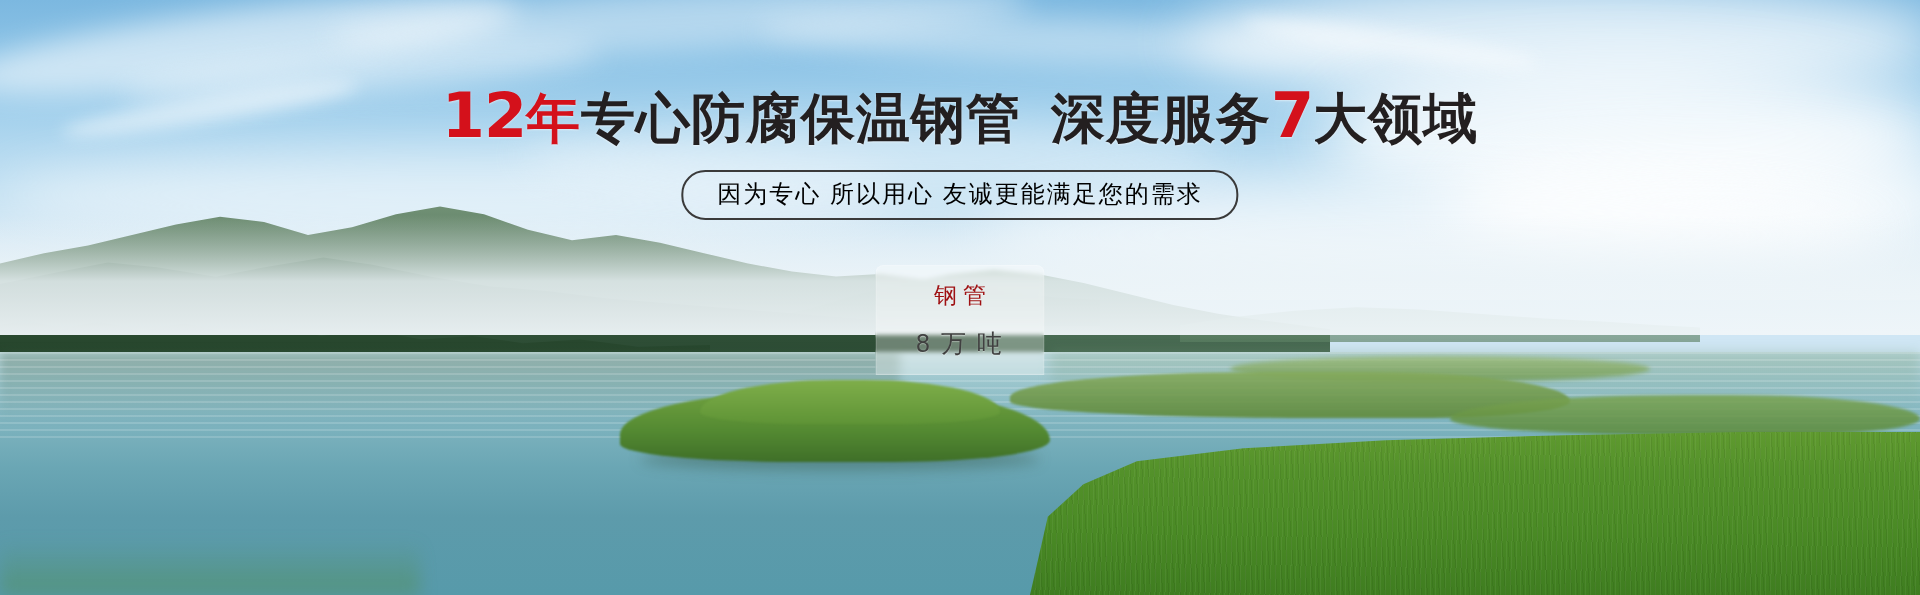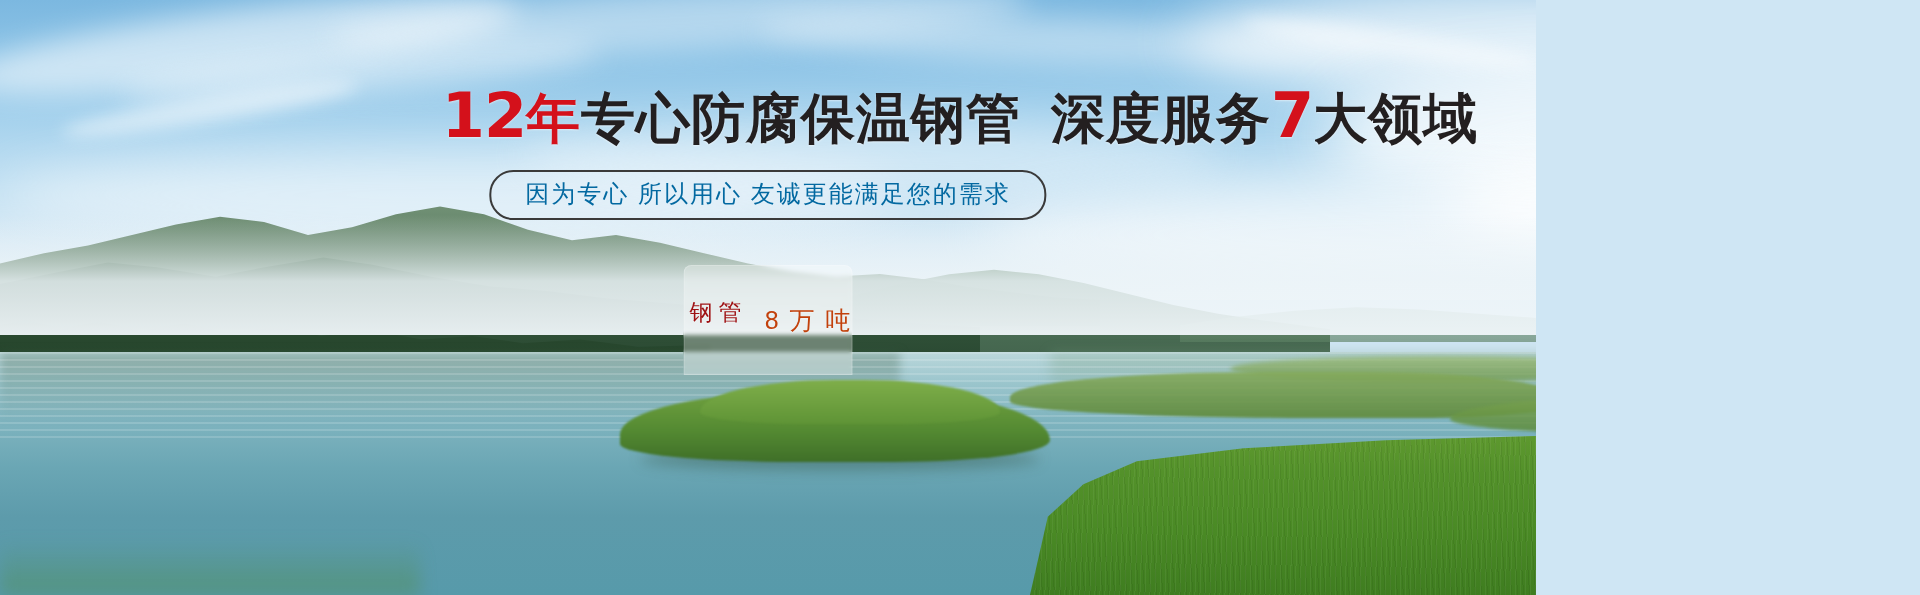--- a/index.html
+++ b/index.html
@@ -2,21 +2,21 @@
 <html lang="zh"><head>
 <meta charset="utf-8">
 <title>Banner</title>
 <style>
   html,body{margin:0;padding:0;}
   body{
     width:1920px;height:595px;overflow:hidden;
     font-family:"Liberation Sans","DejaVu Sans",sans-serif;
     background:#cfe6f4;
   }
-  .stage{position:relative;width:1536px;height:595px;overflow:hidden;}
+  .stage{position:relative;width:1920px;height:595px;overflow:hidden;}
 
   
   .sky{
     position:absolute;left:0;top:0;width:1920px;height:300px;
     background:
       linear-gradient(180deg,#7cb8e0 0%,#8cc3e6 18%,#a6d2ed 40%,#c2e0f2 62%,#d8eaf5 82%,#e4f0f6 100%);
   }
   
   .cloud{position:absolute;border-radius:50%;background:#ffffff;filter:blur(14px);}
   .c1{left:-40px;top:10px;width:560px;height:70px;opacity:.55;transform:rotate(-7deg);}
@@ -168,55 +168,55 @@
   .headline .gap{display:inline-block;width:30px;}
 
   .subpill{
     position:absolute;left:50%;top:170px;transform:translateX(-50%);
     border:2px solid #3a3a3a;
     border-radius:24px;
     padding:7px 34px 9px;
     font-size:24px;
     line-height:30px;
     letter-spacing:2px;
-    color:#0369a1;
+    color:#000000;
     white-space:nowrap;
     background:rgba(255,255,255,.04);
   }
 
   
   .cards{
     position:absolute;left:50%;top:265px;transform:translateX(-50%);
     display:flex;
     gap:5px;
   }
   .card{
     width:169px;height:110px;
     background:rgba(255,255,255,.30);
     border-top-left-radius:8px;
     border-top-right-radius:8px;
     backdrop-filter:blur(2px);
     display:flex;
-    flex-direction:row;
+    flex-direction:column;
     align-items:center;
-    justify-content:space-between;
+    justify-content:center;
     box-shadow:inset 0 0 0 1px rgba(255,255,255,.22);
   }
   .card .label{
     font-size:23px;
     letter-spacing:6px;
     color:#9e1113;
     margin-bottom:16px;
     padding-left:6px;
     text-shadow:0 1px 1px rgba(255,255,255,.35);
   }
   .card .value{
     font-size:25px;
     letter-spacing:2px;
-    color:#c2410c;
+    color:#404040;
     text-shadow:0 1px 1px rgba(255,255,255,.35);
   }
   .card .value sup{font-size:15px;}
 </style>
 </head>
 <body>
 
 <div class="stage">
 
   <div class="sky"></div>

